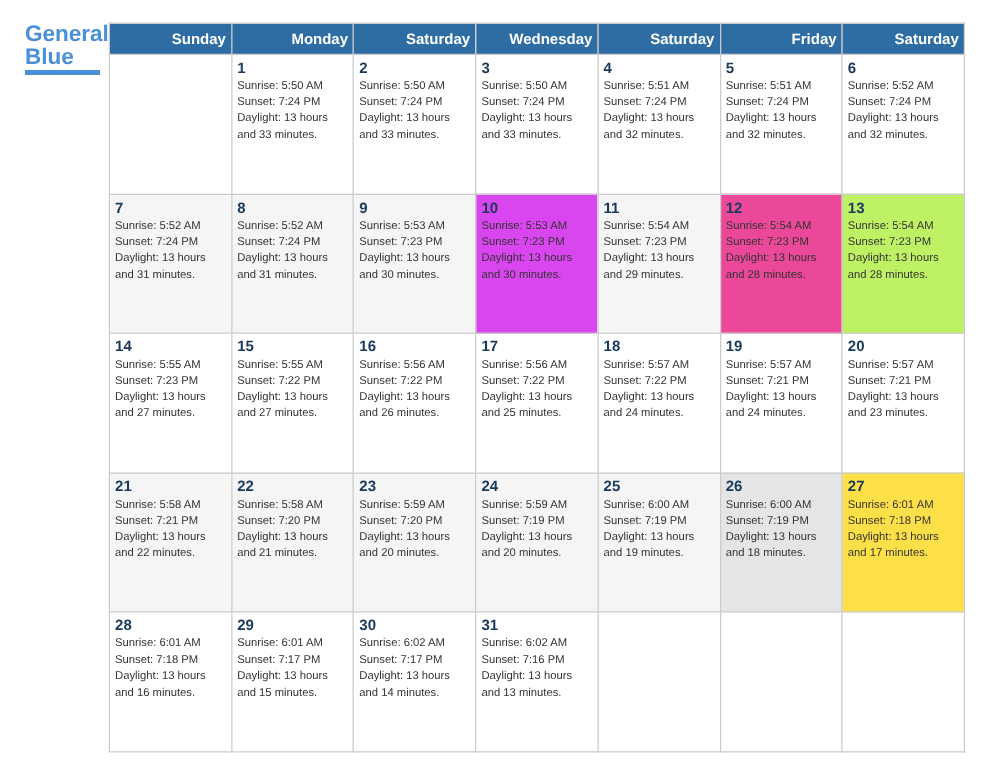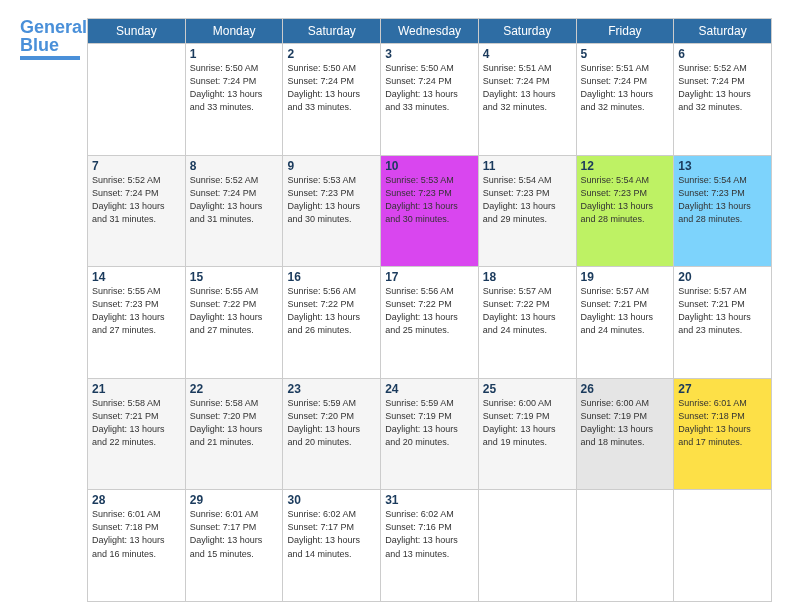--- a/index.html
+++ b/index.html
@@ -59,23 +59,23 @@
     .calendar {
       flex: 1;
       border-collapse: collapse;
       width: 100%;
       table-layout: fixed;
     }
     .calendar th {
       background: #2e6da4;
       color: #fff;
       font-size: 12px;
-      font-weight: normal;
+      font-weight: bold;
       padding: 5px 4px;
-      text-align: center;
+      text-align: right;
       border: 1px solid #ccc;
     }
     .calendar td {
       border: 1px solid #ccc;
       vertical-align: top;
       padding: 3px 4px;
       font-size: 9.5px;
       color: #333;
       background: #fff;
       height: 78px;
@@ -203,28 +203,28 @@
 Daylight: 13 hours
 and 30 minutes.</div>
           </td>
           <td style="background: rgb(245, 245, 245);">
             <div class="day-number">11</div>
             <div class="day-info" style="white-space: pre-line;">Sunrise: 5:54 AM
 Sunset: 7:23 PM
 Daylight: 13 hours
 and 29 minutes.</div>
           </td>
-          <td style="background: #bef264;">
+          <td style="background: #ec4899;">
             <div class="day-number">12</div>
             <div class="day-info" style="white-space: pre-line;">Sunrise: 5:54 AM
 Sunset: 7:23 PM
 Daylight: 13 hours
 and 28 minutes.</div>
           </td>
-          <td style="background: #7dd3fc;">
+          <td style="background: #bef264;">
             <div class="day-number">13</div>
             <div class="day-info" style="white-space: pre-line;">Sunrise: 5:54 AM
 Sunset: 7:23 PM
 Daylight: 13 hours
 and 28 minutes.</div>
           </td>
         </tr>
         <tr>
           <td>
             <div class="day-number">14</div>

